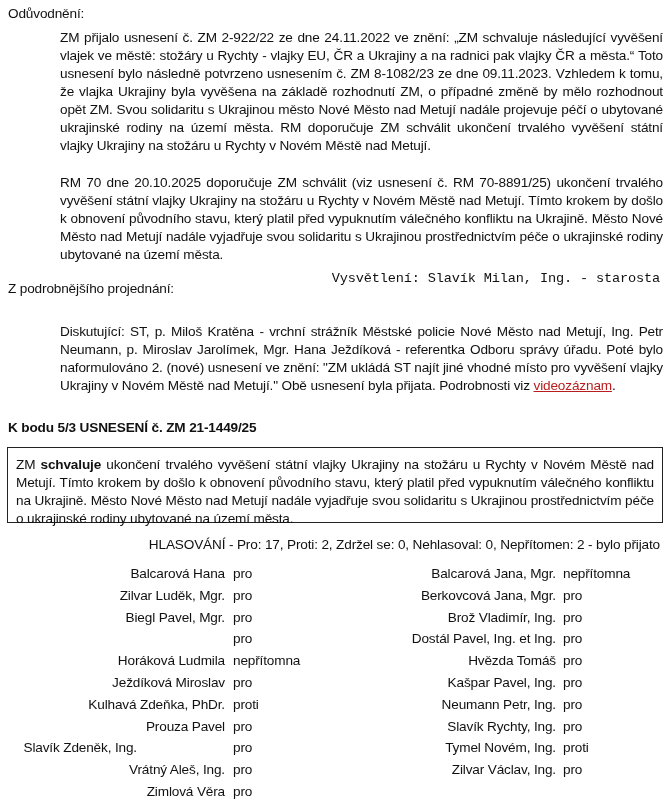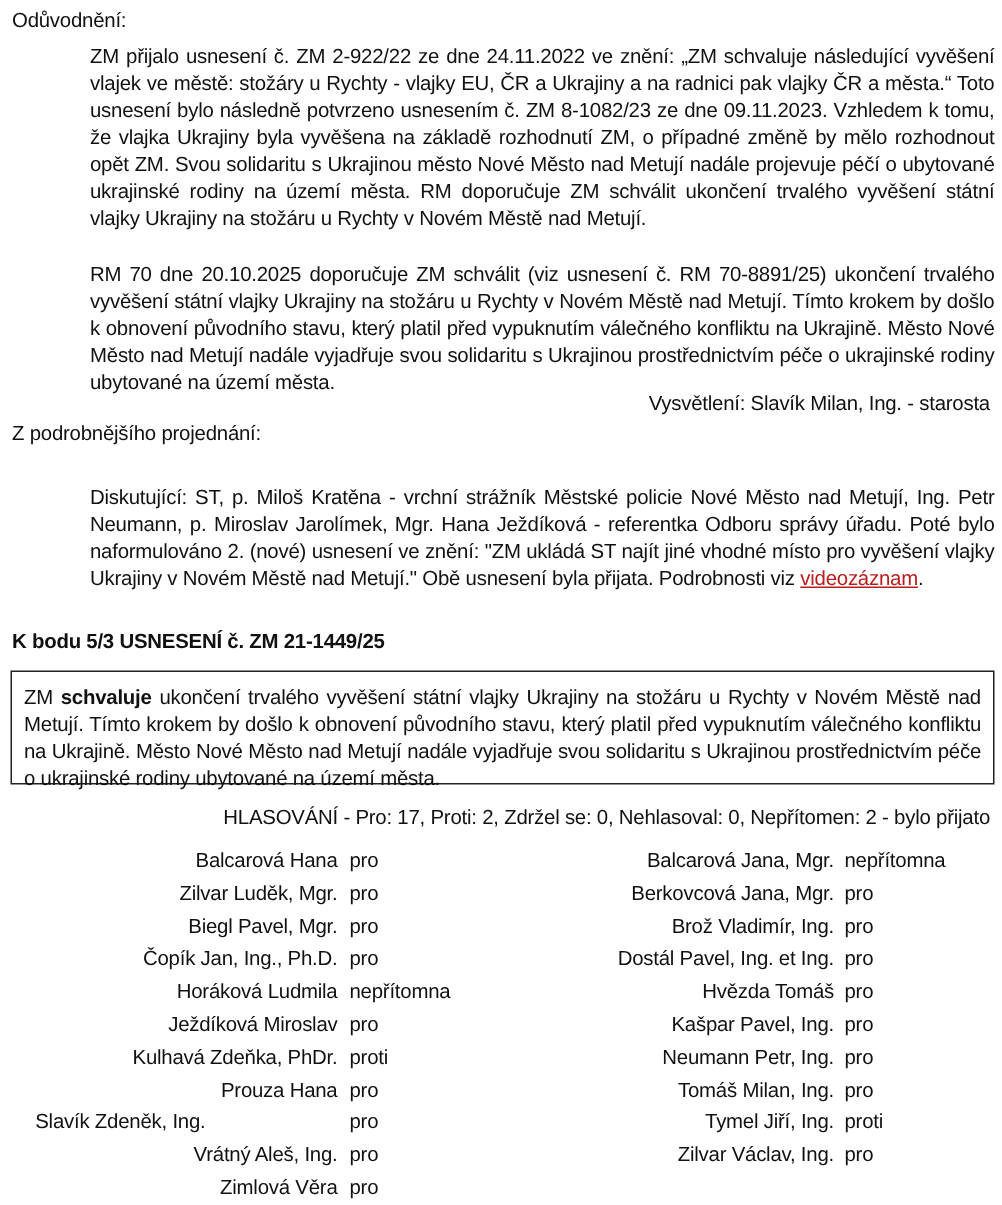--- a/index.html
+++ b/index.html
@@ -31,21 +31,21 @@
   </style>
 </head>
 <body>
 
 <div class="heading" style="top:5px;">Odůvodnění:</div>
 
 <div class="para" style="top:29px;">ZM přijalo usnesení č. ZM 2-922/22 ze dne 24.11.2022 ve znění: „ZM schvaluje následující vyvěšení vlajek ve městě: stožáry u Rychty - vlajky EU, ČR a Ukrajiny a na radnici pak vlajky ČR a města.“ Toto usnesení bylo následně potvrzeno usnesením č. ZM 8-1082/23 ze dne 09.11.2023. Vzhledem k tomu, že vlajka Ukrajiny byla vyvěšena na základě rozhodnutí ZM, o případné změně by mělo rozhodnout opět ZM. Svou solidaritu s Ukrajinou město Nové Město nad Metují nadále projevuje péčí o ubytované ukrajinské rodiny na území města. RM doporučuje ZM schválit ukončení trvalého vyvěšení státní vlajky Ukrajiny na stožáru u Rychty v Novém Městě nad Metují.</div>
 
 <div class="para" style="top:174px;">RM 70 dne 20.10.2025 doporučuje ZM schválit (viz usnesení č. RM 70-8891/25) ukončení trvalého vyvěšení státní vlajky Ukrajiny na stožáru u Rychty v Novém Městě nad Metují. Tímto krokem by došlo k obnovení původního stavu, který platil před vypuknutím válečného konfliktu na Ukrajině. Město Nové Město nad Metují nadále vyjadřuje svou solidaritu s Ukrajinou prostřednictvím péče o ukrajinské rodiny ubytované na území města.</div>
 
-<div class="right" style="top:260px;">Vysvětlení: Slavík Milan, Ing. - starosta</div>
+<div class="right" style="top:270px;font-family:Liberation Mono, monospace;">Vysvětlení: Slavík Milan, Ing. - starosta</div>
 
 <div class="heading" style="top:280px;">Z podrobnějšího projednání:</div>
 
 <div class="para" style="top:323px;">
   <span>Diskutující: ST, p. Miloš Kratěna - vrchní strážník Městské policie Nové Město nad Metují, Ing. Petr Neumann, p. Miroslav Jarolímek, Mgr. Hana Ježdíková - referentka Odboru správy úřadu. Poté bylo naformulováno 2. (nové) usnesení ve znění: "ZM ukládá ST najít jiné vhodné místo pro vyvěšení vlajky Ukrajiny v Novém Městě nad Metují." Obě usnesení byla přijata. Podrobnosti viz </span><a class="link">videozáznam</a><span>.</span>
 </div>
 
 <div class="bold-title" style="top:419px;">K bodu 5/3 USNESENÍ č. ZM 21-1449/25</div>
 
 <div class="box">
@@ -62,37 +62,36 @@
     </div>
     <div class="vrow" style="top: 21.8px; left: 0px; width: 668px;">
       <span class="vname" style="right: 443px;">Zilvar Luděk, Mgr.</span>
       <span class="vval" style="left: 233px;">pro</span>
     </div>
     <div class="vrow" style="top: 43.6px; left: 0px; width: 668px;">
       <span class="vname" style="right: 443px;">Biegl Pavel, Mgr.</span>
       <span class="vval" style="left: 233px;">pro</span>
     </div>
     <div class="vrow" style="top: 65.4px; left: 0px; width: 668px;">
-      <span class="vname" style="right: 443px;">Čopík Jan, Ing., Ph.D.</span>
       <span class="vval" style="left: 233px;">pro</span>
     </div>
     <div class="vrow" style="top: 87.2px; left: 0px; width: 668px;">
       <span class="vname" style="right: 443px;">Horáková Ludmila</span>
       <span class="vval" style="left: 233px;">nepřítomna</span>
     </div>
     <div class="vrow" style="top: 109px; left: 0px; width: 668px;">
       <span class="vname" style="right: 443px;">Ježdíková Miroslav</span>
       <span class="vval" style="left: 233px;">pro</span>
     </div>
     <div class="vrow" style="top: 130.8px; left: 0px; width: 668px;">
       <span class="vname" style="right: 443px;">Kulhavá Zdeňka, PhDr.</span>
       <span class="vval" style="left: 233px;">proti</span>
     </div>
     <div class="vrow" style="top: 152.6px; left: 0px; width: 668px;">
-      <span class="vname" style="right: 443px;">Prouza Hana</span>
+      <span class="vname" style="right: 443px;">Prouza Pavel</span>
       <span class="vval" style="left: 233px;">pro</span>
     </div>
     <div class="vrow" style="top: 174.4px; left: 0px; width: 580px;">
       <span class="vname" style="right: 443px;">Slavík Zdeněk, Ing.</span>
       <span class="vval" style="left: 233px;">pro</span>
     </div>
     <div class="vrow" style="top: 196.2px; left: 0px; width: 668px;">
       <span class="vname" style="right: 443px;">Vrátný Aleš, Ing.</span>
       <span class="vval" style="left: 233px;">pro</span>
     </div>
@@ -122,24 +121,24 @@
     </div>
     <div class="vrow" style="top: 109px; left: 0px; width: 668px;">
       <span class="vname" style="right: 112px;">Kašpar Pavel, Ing.</span>
       <span class="vval" style="left: 563px;">pro</span>
     </div>
     <div class="vrow" style="top: 130.8px; left: 0px; width: 668px;">
       <span class="vname" style="right: 112px;">Neumann Petr, Ing.</span>
       <span class="vval" style="left: 563px;">pro</span>
     </div>
     <div class="vrow" style="top: 152.6px; left: 0px; width: 668px;">
-      <span class="vname" style="right: 112px;">Tomáš Milan, Ing.</span>
+      <span class="vname" style="right: 112px;">Slavík Rychty, Ing.</span>
       <span class="vval" style="left: 563px;">pro</span>
     </div>
     <div class="vrow" style="top: 174.4px; left: 0px; width: 668px;">
-      <span class="vname" style="right: 112px;">Tymel Jiří, Ing.</span>
+      <span class="vname" style="right: 112px;">Tymel Novém, Ing.</span>
       <span class="vval" style="left: 563px;">proti</span>
     </div>
     <div class="vrow" style="top: 196.2px; left: 0px; width: 668px;">
       <span class="vname" style="right: 112px;">Zilvar Václav, Ing.</span>
       <span class="vval" style="left: 563px;">pro</span>
     </div>
   </div>
 
 </body></html>

